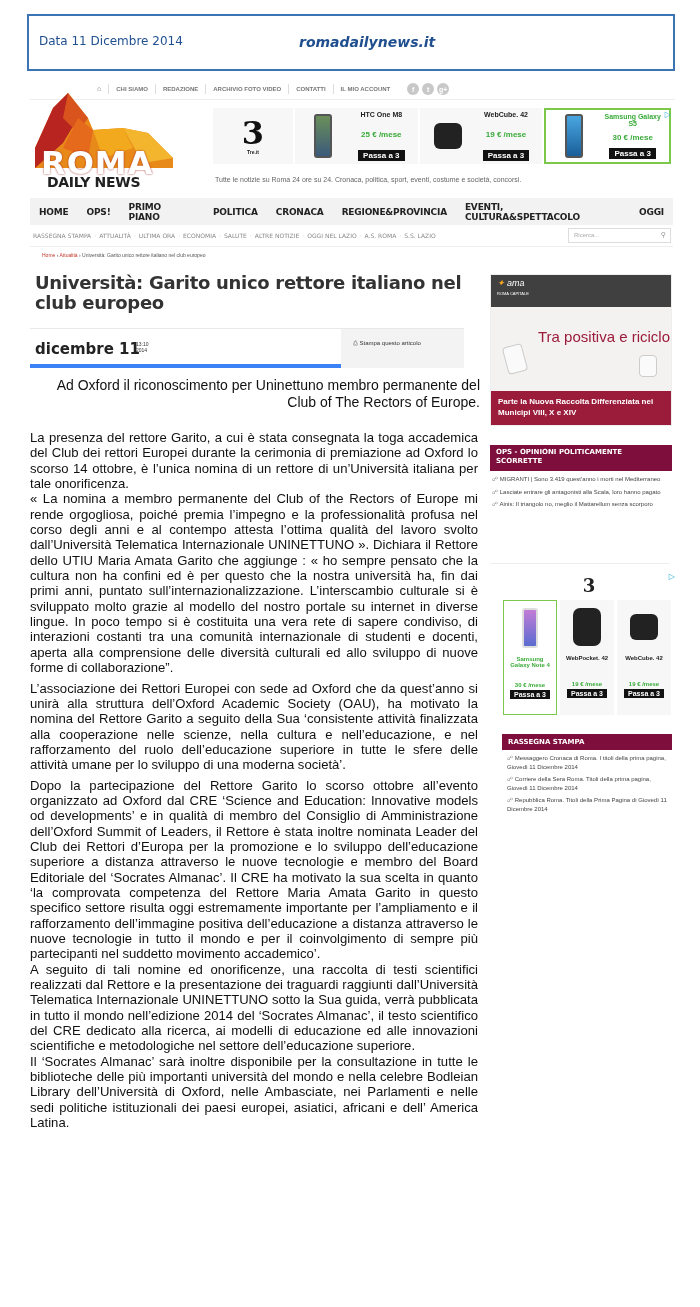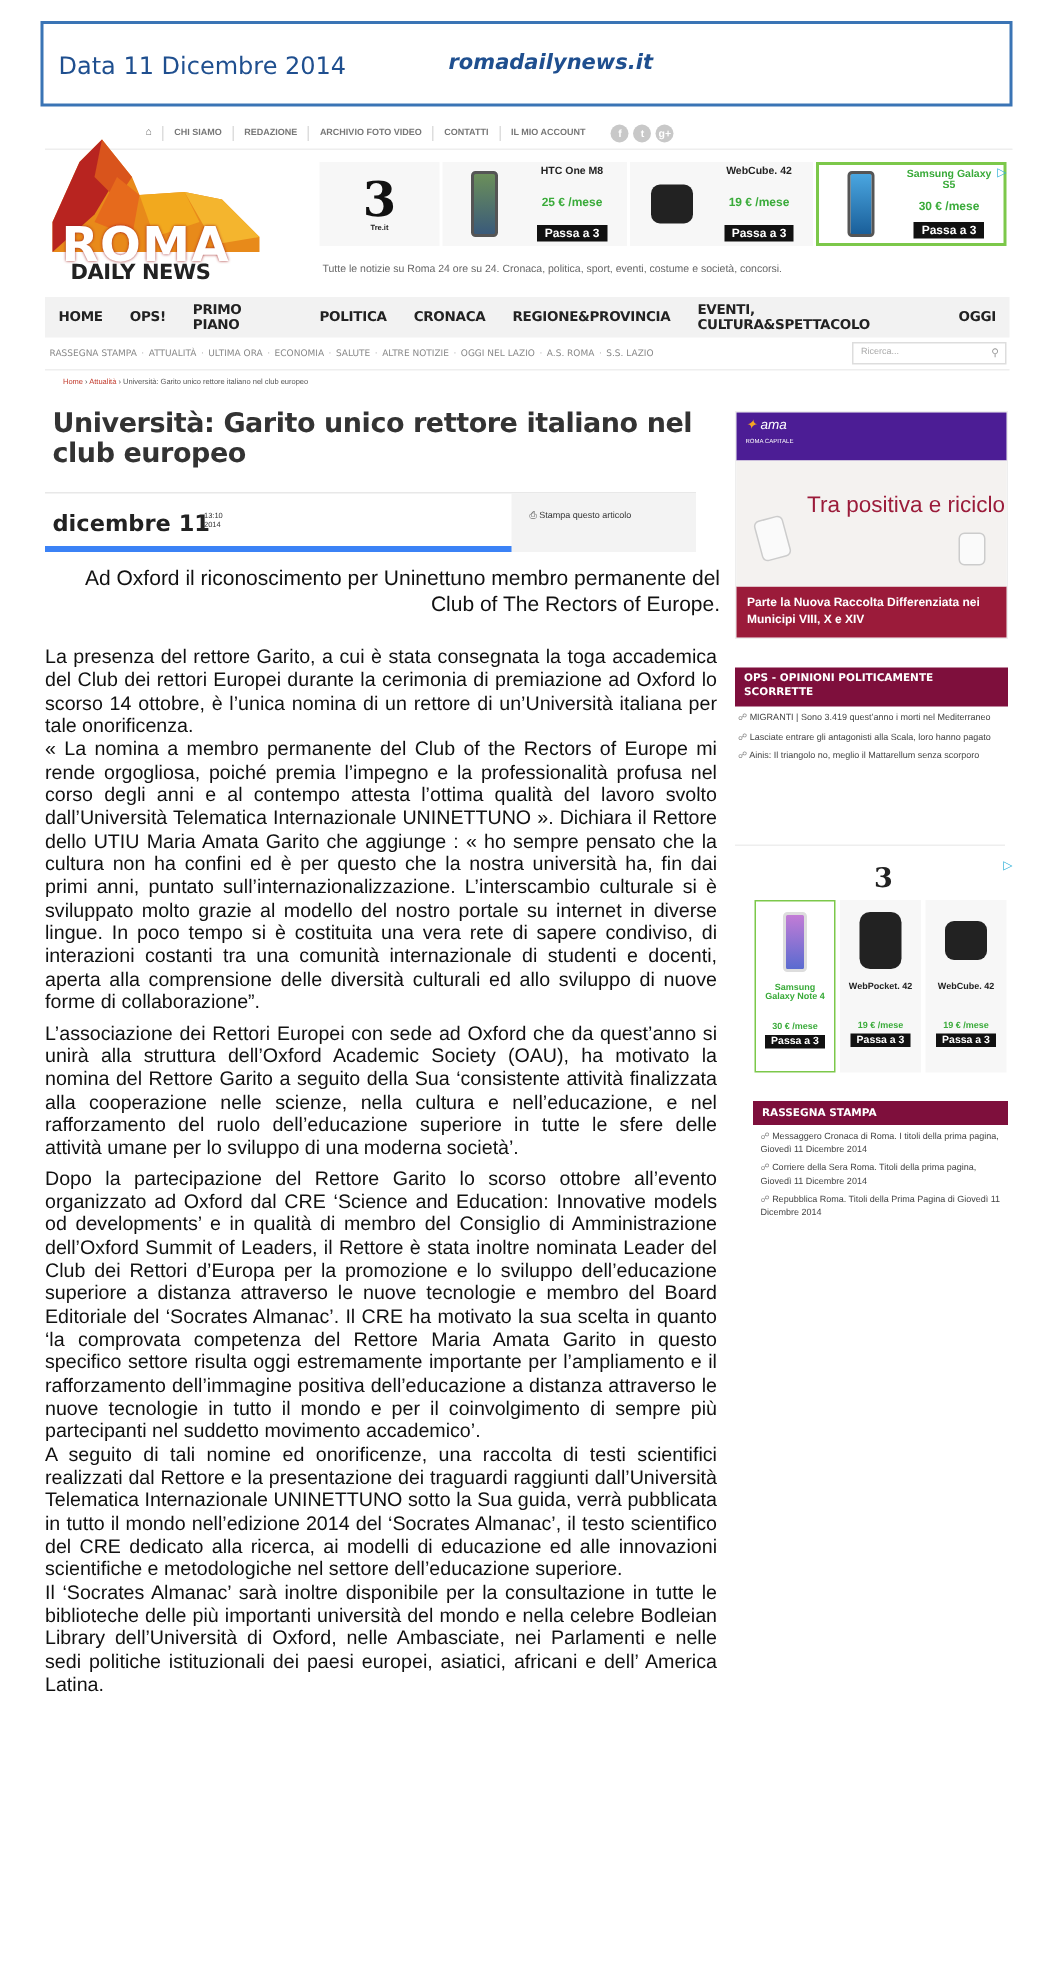--- a/index.html
+++ b/index.html
@@ -1,18 +1,18 @@
 <!DOCTYPE html>
 <html><head>
 <meta charset="utf-8">
 <style>
   * { box-sizing: border-box; margin: 0; padding: 0; }
   body { width: 700px; height: 1307px; background: #fff; font-family: "Liberation Sans", sans-serif; position: relative; overflow: hidden; color: #222; }
   .topbox { position: absolute; left: 27px; top: 14px; width: 648px; height: 57px; border: 2px solid #3a74b5; }
-  .topbox .date { position: absolute; left: 10px; top: 18px; font-size: 16px; color: #1f4f8f; font-family: "DejaVu Sans", sans-serif; }
+  .topbox .date { position: absolute; left: 10px; top: 18px; font-size: 12px; color: #1f4f8f; font-family: "DejaVu Sans", sans-serif; }
   .topbox .site { position: absolute; left: 270px; top: 18px; font-size: 14px; font-weight: bold; color: #1f4f8f; font-family: "DejaVu Sans", sans-serif; font-style: italic; }
 
   .topnav { position: absolute; left: 90px; top: 82px; height: 14px; display: flex; align-items: center; font-size: 6px; font-weight: bold; color: #777; }
   .topnav .it { padding: 0 7px; border-right: 1px solid #ddd; line-height: 10px; }
   .topnav .it.home { border-right: 1px solid #ddd; font-size: 7px; }
   .social { display: flex; gap: 3px; margin-left: 10px; }
   .social span { width: 12px; height: 12px; border-radius: 50%; background: #c8c8c8; color: #fff; font-size: 7px; display: flex; align-items: center; justify-content: center; }
   .topline { position: absolute; left: 30px; top: 99px; width: 645px; height: 1px; background: #eee; }
 
   .logo { position: absolute; left: 33px; top: 88px; width: 145px; height: 105px; }
@@ -52,21 +52,21 @@
   .datebar .day { position: absolute; left: 5px; top: 11px; font-size: 15px; font-weight: bold; color: #222; font-family: "DejaVu Sans", sans-serif; }
   .datebar .time { position: absolute; left: 106px; top: 12px; font-size: 5px; line-height: 6px; color: #333; }
   .datebar .print { position: absolute; left: 311px; top: 0; width: 123px; height: 39px; background: #f3f3f3; font-size: 6px; padding: 11px 0 0 12px; color: #333; }
 
   .subtitle { position: absolute; left: 30px; top: 377px; width: 450px; font-size: 14px; text-align: right; line-height: 17px; color: #111; }
   .body { position: absolute; left: 30px; top: 430px; width: 448px; font-size: 13.1px; line-height: 15.35px; color: #111; text-align: justify; }
   .body p { margin: 0; }
   .body p.gap { margin-top: 5px; }
 
   .side-ad { position: absolute; left: 490px; top: 274px; width: 182px; height: 152px; border: 1px solid #eee; }
-  .side-ad .hdr { height: 32px; background: #4c1d95; color: #fff; padding: 3px 6px; }
+  .side-ad .hdr { height: 32px; background: #404040; color: #fff; padding: 3px 6px; }
   .side-ad .hdr .ama { font-size: 9px; font-style: italic; color: #fff; }
   .side-ad .hdr .rc { font-size: 4px; margin-top: 3px; }
   .side-ad .mid { height: 84px; background: #f4f2f0; position: relative; }
   .side-ad .mid .big { position: absolute; left: 47px; top: 22px; font-size: 15px; color: #9b1b3a; line-height: 16px; }
   .jar { position: absolute; width: 20px; height: 28px; border: 1px solid #ccc; border-radius: 4px; background: #fafafa; }
   .side-ad .foot { height: 34px; background: #9b1b3a; color: #fff; font-size: 8px; font-weight: bold; padding: 5px 7px; line-height: 11px; }
 
   .box-hdr { background: #7e0f3c; color: #fff; font-weight: bold; font-family: "DejaVu Sans", sans-serif; }
   .ops { position: absolute; left: 490px; top: 445px; width: 182px; }
   .ops .box-hdr { font-size: 7px; padding: 3px 6px; line-height: 9px; height: 26px; }

